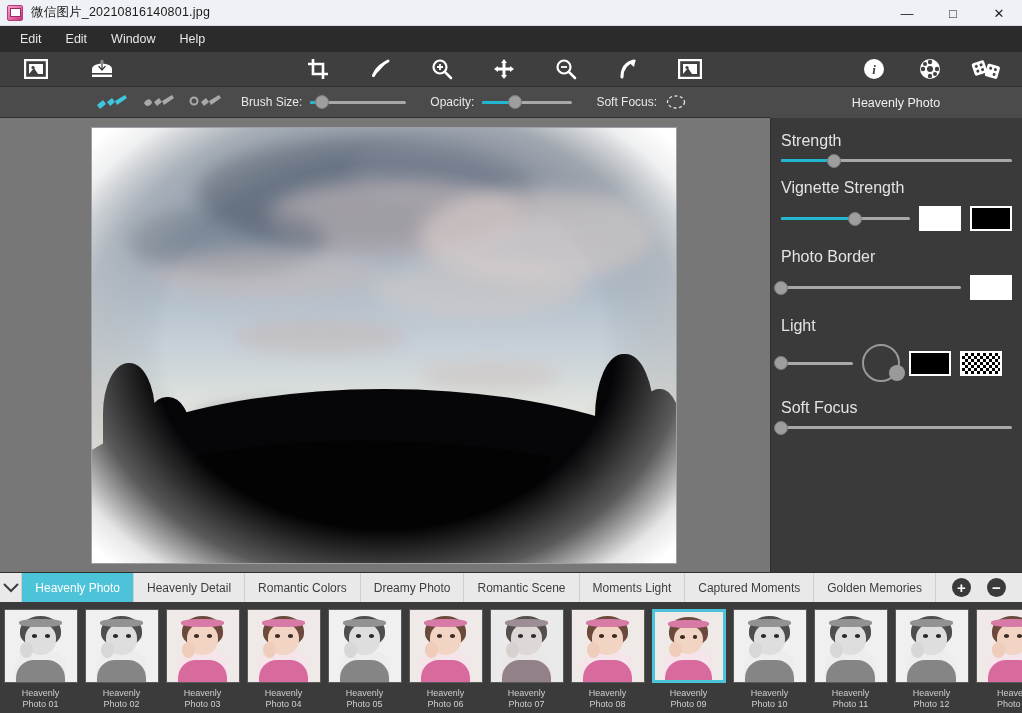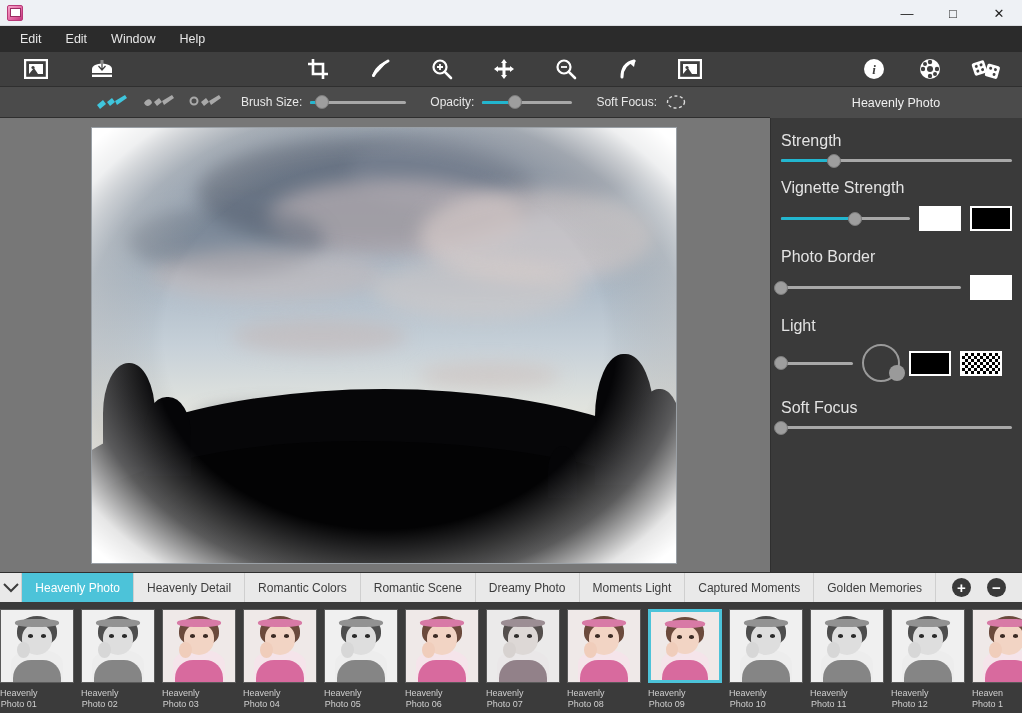--- a/index.html
+++ b/index.html
@@ -159,21 +159,21 @@
     display:flex; align-items:center; justify-content:center;
     font-size:15px; line-height:1; font-weight:bold;
   }
   
   #filmstrip {
     height: 190px; background:#3b3b3b; position:relative;
     padding-top:4px; overflow:hidden;
   }
   #thumbs { display:flex; gap:0; padding-left:0; }
   .thumb-cell {
-    width:81px; flex:none; display:flex; flex-direction:column; align-items:flex-start;
+    width:81px; flex:none; display:flex; flex-direction:column; align-items:center;
   }
   .thumb-img {
     width:74px; height:74px; margin-top:3px; position:relative; overflow:hidden;
     border:1px solid #5a5a5a;
     background:#d8d2d2;
   }
   .thumb-cell.selected .thumb-img { border:3px solid #4cc3d9; }
   .thumb-cap { color:#cfcfcf; font-size:9px; line-height:11px; text-align:center; margin-top:5px; }
   
   .portrait { position:absolute; inset:0; }
@@ -192,20 +192,21 @@
   .p-hand { position:absolute; left:22%; top:44%; width:18%; height:22%;
             background:#f0cdbb; border-radius:50%; }
   .mono { filter: grayscale(1) contrast(1.05); }
   .soft { filter: grayscale(.85) blur(.6px); }
 </style>
 </head>
 <body>
 
 <div id="titlebar">
   <div id="app-icon"></div>
+  <div id="title-text">微信图片_20210816140801.jpg</div>
   <div class="wbtns">
     <div class="wbtn">—</div>
     <div class="wbtn">□</div>
     <div class="wbtn close">✕</div>
   </div>
 </div>
 
 <div id="menubar">
   <div class="menu-item">Edit</div>
   <div class="menu-item">Edit</div>
@@ -482,22 +483,22 @@
 
 <div id="tabbar">
   <div id="tab-collapse">
     <svg width="16" height="10" viewBox="0 0 16 10">
         <path d="M1 1 L8 8 L15 1" stroke="#3d3d3d" stroke-width="2" fill="none"></path>
       </svg>
   </div>
   <div class="tab active">Heavenly Photo</div>
   <div class="tab">Heavenly Detail</div>
   <div class="tab">Romantic Colors</div>
+  <div class="tab">Dreamy Photo</div>
   <div class="tab">Romantic Scene</div>
-  <div class="tab">Dreamy Photo</div>
   <div class="tab">Moments Light</div>
   <div class="tab">Captured Moments</div>
   <div class="tab">Golden Memories</div>
   <div id="tab-actions">
     <div class="circ-btn">+</div>
     <div class="circ-btn">−</div>
   </div>
 </div>
 
 <div id="filmstrip">

